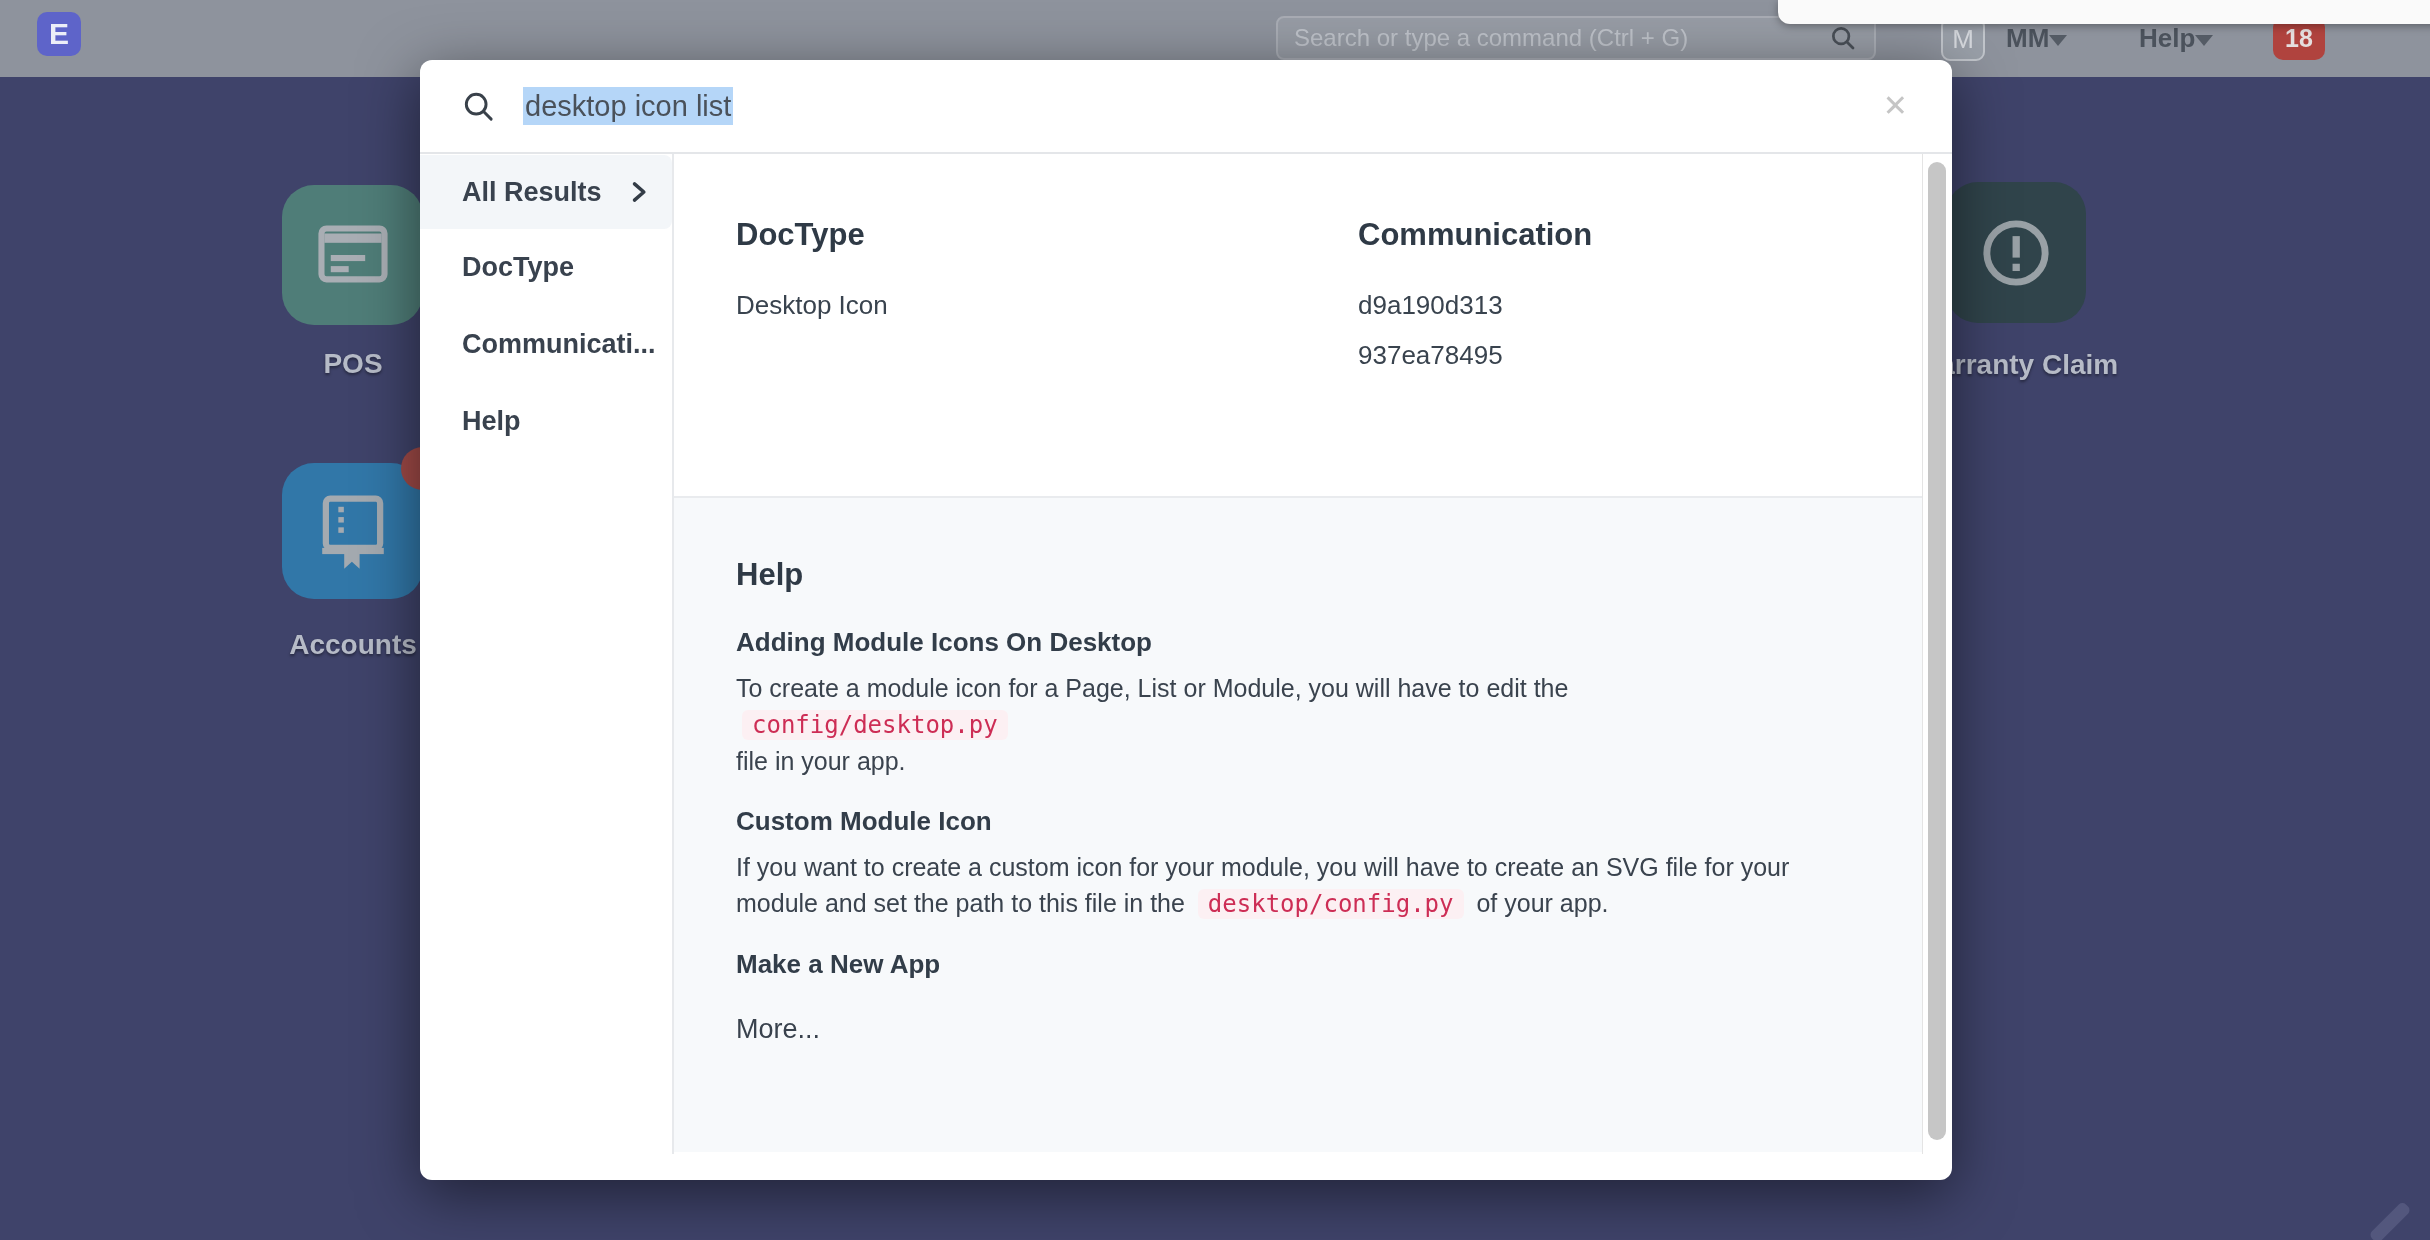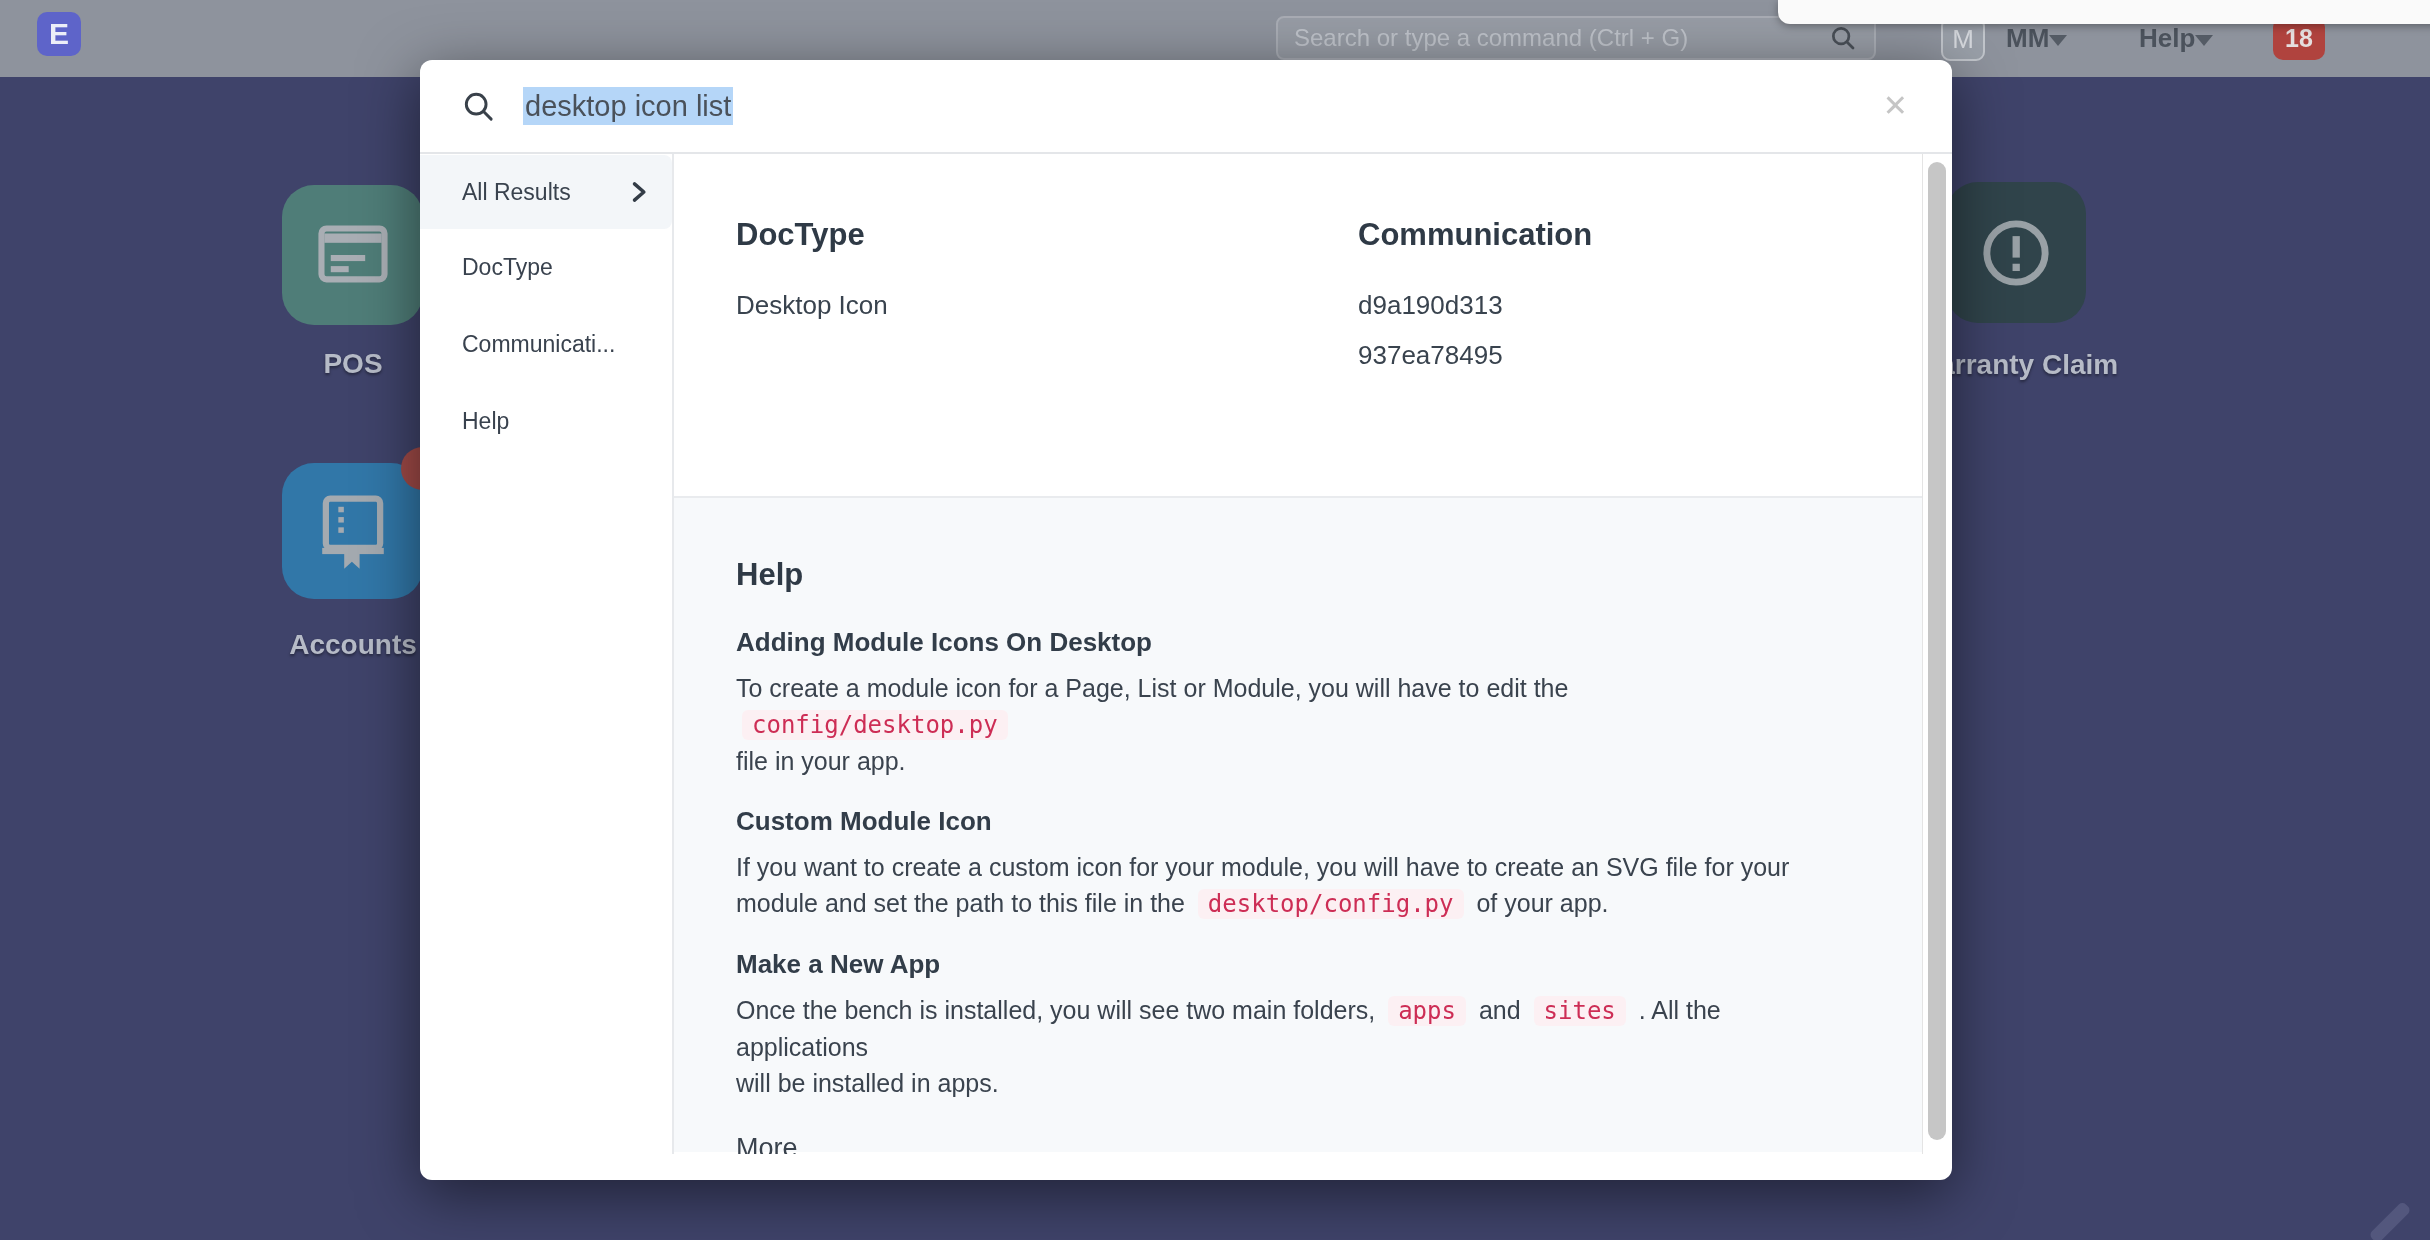--- a/index.html
+++ b/index.html
@@ -49,21 +49,21 @@
           border-radius:12px; box-shadow:0 14px 60px rgba(0,0,0,.5); z-index:40; overflow:hidden; }
   .dlg-search-row { height:94px; border-bottom:2px solid #e4e6e9; display:flex; align-items:center;
           padding:0 44px 0 40px; }
   .dlg-query { margin-left:26px; font-size:29px; color:#4a515a; }
   .dlg-query .sel { background:#b5d6f8; padding:3px 2px; }
   .dlg-close { margin-left:auto; color:#c5c5c5; font-size:30px; line-height:1; cursor:default; }
 
   .dlg-body { display:flex; height:1000px; position:relative; }
   .dlg-sidebar { width:254px; border-right:2px solid #e7e9ec; padding-top:1px; flex:none; }
   .side-item { height:77px; display:flex; align-items:center; padding:0 20px 0 42px;
-          font-size:23px; color:#39424e; }
+          font-size:27px; color:#39424e;font-weight:bold; }
   .side-item.active { height:74px; background:#f3f6f9; border-radius:0 8px 8px 0; }
   .side-item .chev { margin-left:auto; }
 
   .dlg-content { flex:1; position:relative; overflow:hidden; background:#ffffff; }
   .results-section { height:344px; border-bottom:2px solid #e9ebee; display:flex;
           padding:58px 0 0 62px; background:#ffffff; }
   .result-col { width:622px; flex:none; }
   .section-heading { font-size:31px; font-weight:600; color:#2f3a46; line-height:46px; }
   .result-items { margin-top:22px; }
   .result-item { font-size:26px; color:#39434e; line-height:50px; }
@@ -193,21 +193,20 @@
           </div>
 
         <div class="help-section">
           <div class="section-heading">Help</div>
           <div id="help-articles">
               <div class="article-heading first">Adding Module Icons On Desktop</div>
               <div class="article-para"><span>To create a module icon for a Page, List or Module, you will have to edit the </span><code>config/desktop.py</code><br><span>file in your app. </span></div>
               <div class="article-heading">Custom Module Icon</div>
               <div class="article-para"><span>If you want to create a custom icon for your module, you will have to create an SVG file for your </span><br><span>module and set the path to this file in the </span><code>desktop/config.py</code><span> of your app. </span></div>
               <div class="article-heading">Make a New App</div>
-              <div class="article-para"><span>Once the bench is installed, you will see two main folders, </span><code>apps</code><span> and </span><code>sites</code><span> . All the applications </span><br><span>will be installed in apps. </span></div>
             </div>
           <div class="help-more">More...</div>
         </div>
 
         <div class="scroll-track">
           <div class="scroll-thumb"></div>
         </div>
       </div>
     </div>
   </div>

